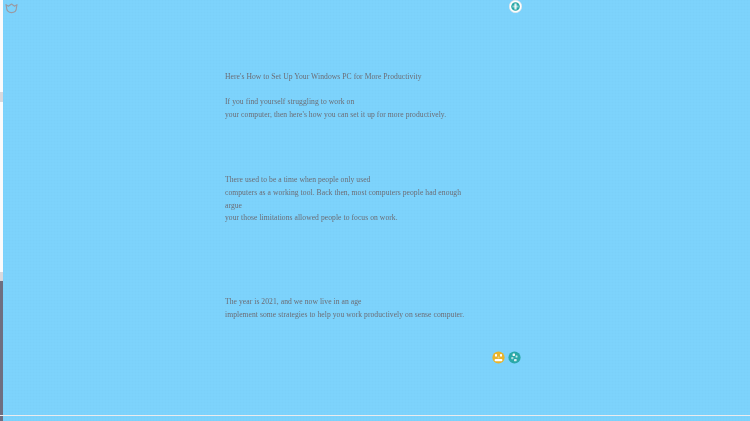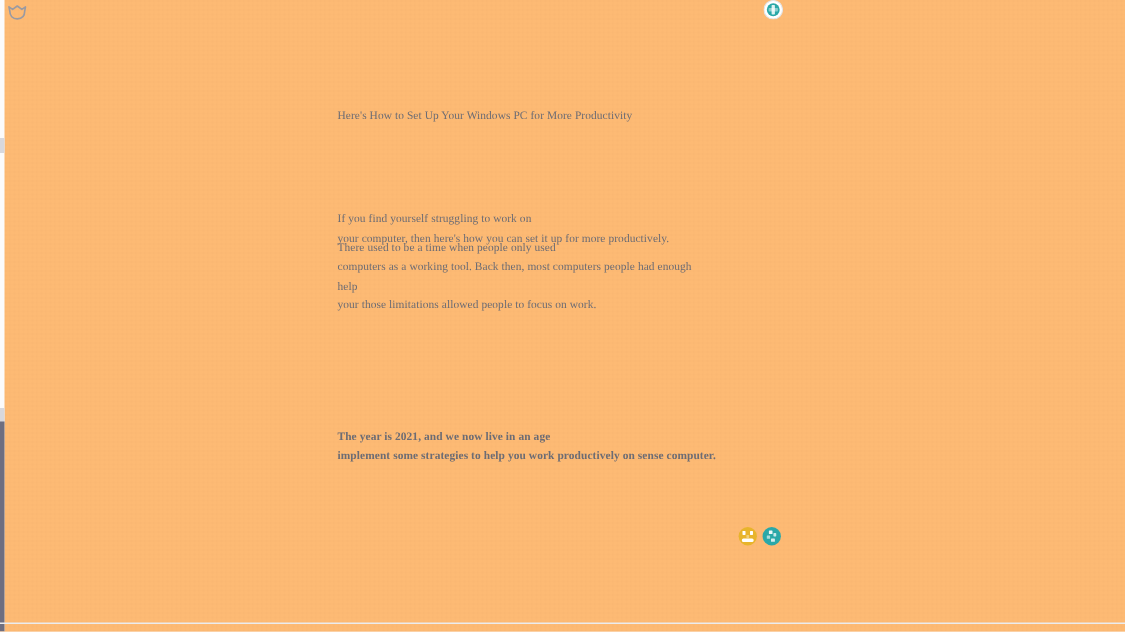--- a/index.html
+++ b/index.html
@@ -13,21 +13,21 @@
     overflow: hidden;
     background: #f7f8f9;
     font-family: "Liberation Serif", "DejaVu Serif", serif;
     position: relative;
   }
 
   
   #page-root {
     position: absolute;
     inset: 0;
-    background: #fdba74;
+    background: #7dd3fc;
   }
 
   
   .texture {
     position: absolute;
     inset: 0;
     pointer-events: none;
     background-image:
       linear-gradient(to right, rgba(0,0,0,0.012) 1px, transparent 1px),
       linear-gradient(to bottom, rgba(0,0,0,0.012) 1px, transparent 1px);
@@ -96,23 +96,23 @@
     width: 300px;
     font-size: 7.6px;
     line-height: 12.8px;
     letter-spacing: 0.06px;
     color: #6c6c74;
     white-space: nowrap;
   }
   .block .line { display: block; }
 
   #block-title   { top: 71px; }
-  #block-intro   { top: 96px; margin-top: 44px; }
-  #block-history { top: 159px; }
-  #block-present { top: 285px; font-weight: bold; }
+  #block-intro   { top: 96px; }
+  #block-history { top: 174px; }
+  #block-present { top: 296px; }
 
   
   .reactions {
     position: absolute;
     left: 492px;
     top: 351px;
     display: flex;
     gap: 3px;
     align-items: center;
   }
@@ -164,21 +164,21 @@
     </div>
 
     <div class="block" id="block-intro">
       <span class="line">If you find yourself struggling to work on</span>
       <span class="line">your computer, then here's how you can set it up for more productively.</span>
     </div>
 
     <div class="block" id="block-history">
       <span class="line">There used to be a time when people only used</span>
       <span class="line">computers as a working tool. Back then, most computers people had enough</span>
-      <span class="line">help</span>
+      <span class="line">argue</span>
       <span class="line">your those limitations allowed people to focus on work.</span>
     </div>
 
     <div class="block" id="block-present">
       <span class="line">The year is 2021, and we now live in an age</span>
       <span class="line">implement some strategies to help you work productively on sense computer.</span>
     </div>
 
   </div>
 

